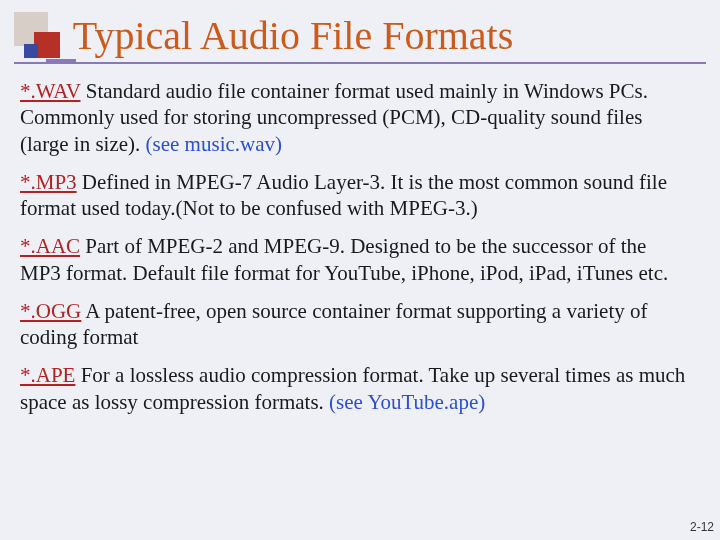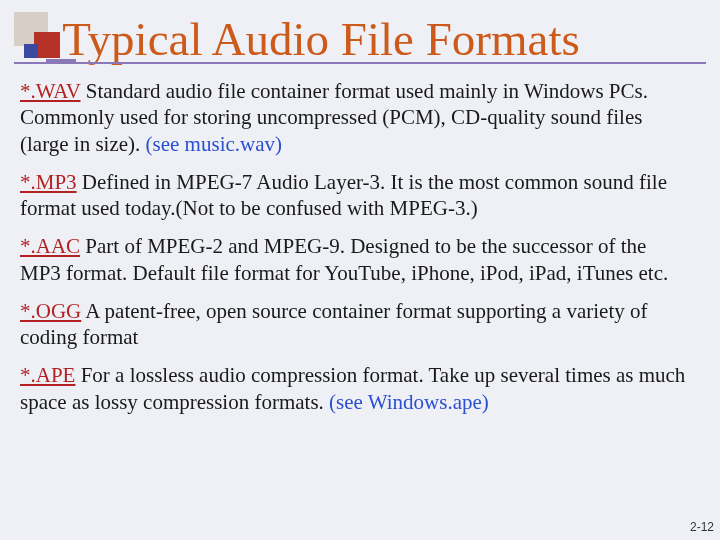--- a/index.html
+++ b/index.html
@@ -42,23 +42,22 @@
     left: 10px; top: 32px;
     width: 14px; height: 14px;
     background: #3a4aa0;
   }
   .title {
     position: absolute;
     top: 12px;
     left: 0;
     width: 586px;
     text-align: center;
-    font-size: 47px;
+    font-size: 40px;
     color: #cc5a1a;
-    padding-left: 28px;
   }
   .hr {
     position: absolute;
     top: 62px;
     left: 14px;
     right: 14px;
     height: 2px;
     background: #8a78b8;
   }
   
@@ -115,18 +114,18 @@
     <div class="item">
       <span class="ext">*.MP3</span><span> Defined in MPEG-7 Audio Layer-3. It is the most common sound file format used today.(Not to be confused with MPEG-3.)</span><span class="link"></span>
     </div>
     <div class="item">
       <span class="ext">*.AAC</span><span> Part of MPEG-2 and MPEG-9. Designed to be the successor of the MP3 format. Default file format for YouTube, iPhone, iPod, iPad, iTunes etc.</span><span class="link"></span>
     </div>
     <div class="item">
       <span class="ext">*.OGG</span><span> A patent-free, open source container format supporting a variety of coding format</span><span class="link"></span>
     </div>
     <div class="item">
-      <span class="ext">*.APE</span><span> For a lossless audio compression format. Take up several times as much space as lossy compression formats. </span><span class="link">(see Windows.ape)</span>
+      <span class="ext">*.APE</span><span> For a lossless audio compression format. Take up several times as much space as lossy compression formats. </span><span class="link">(see YouTube.ape)</span>
     </div>
   </div>
 
   <div class="pagenum">2-12</div>
 </div>
 
 </body></html>

